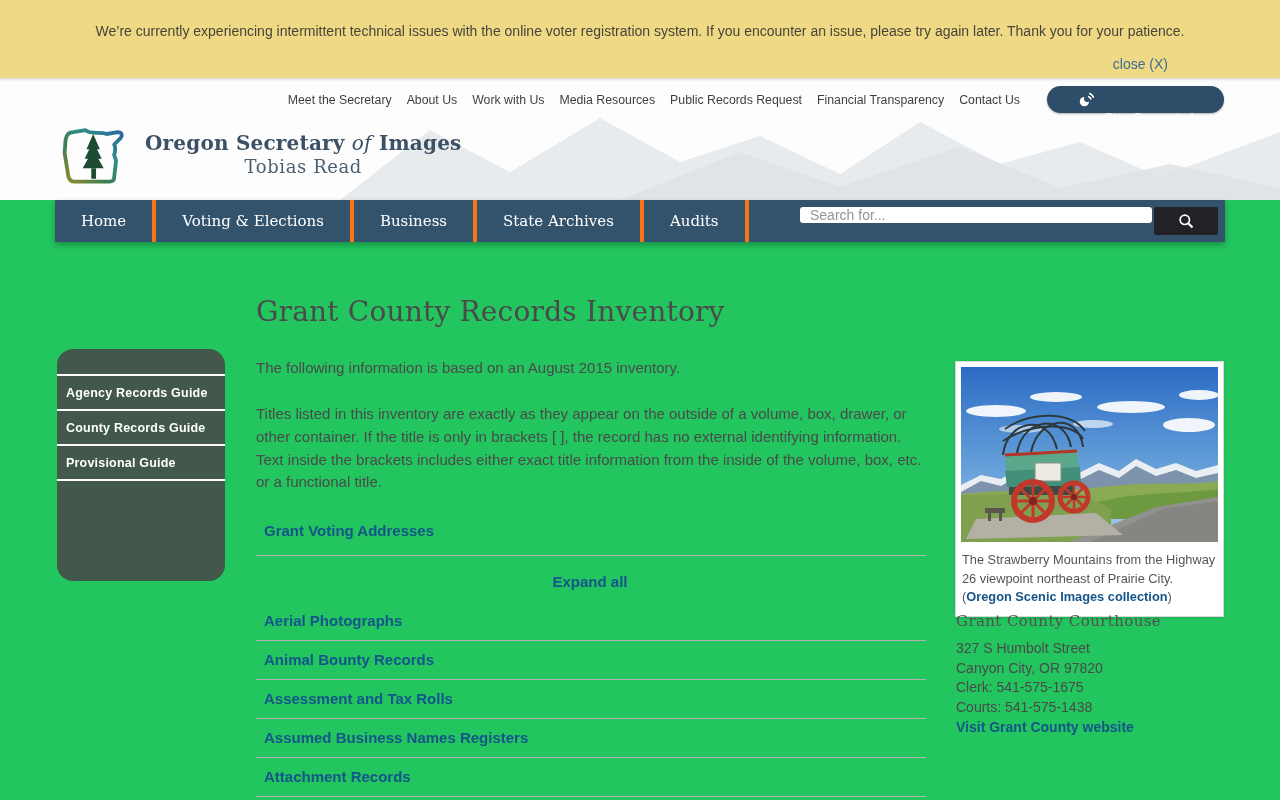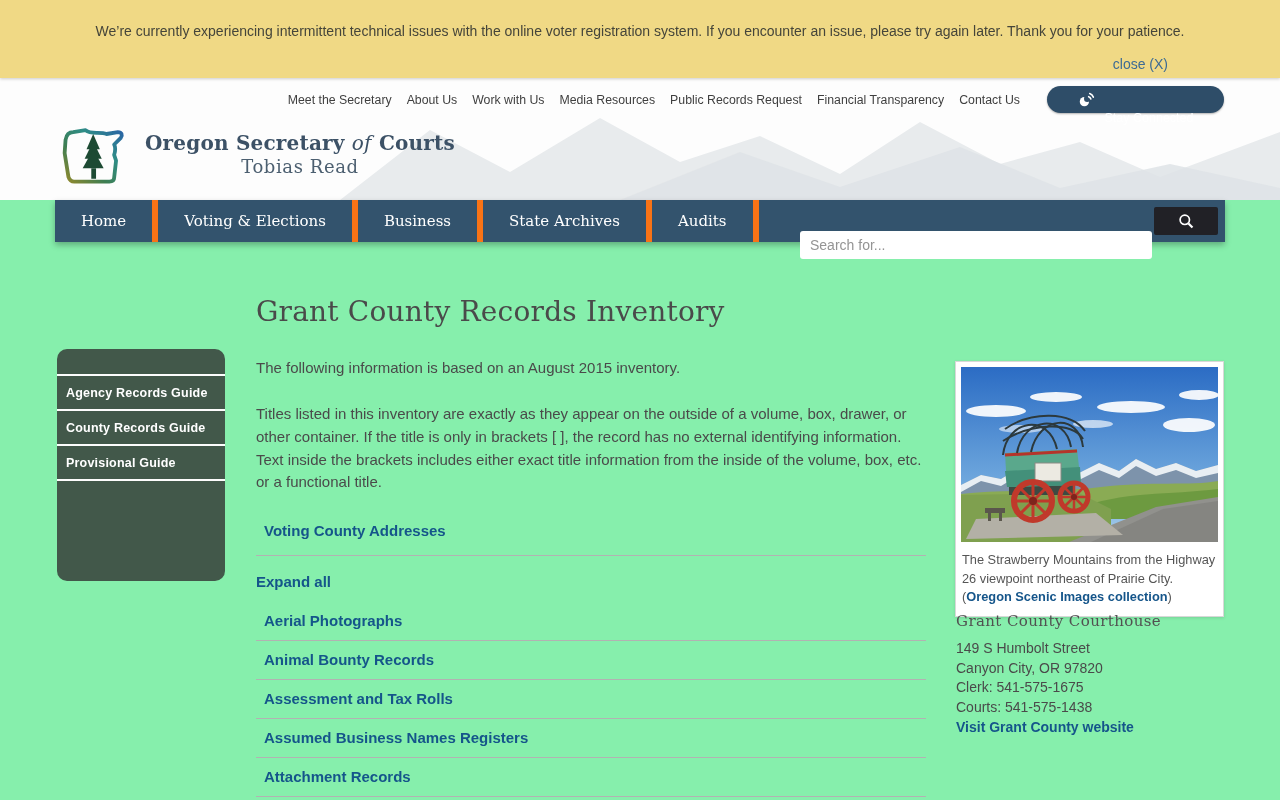--- a/index.html
+++ b/index.html
@@ -1,18 +1,18 @@
 <!DOCTYPE html>
 <html><head>
 <meta charset="utf-8">
 <style>
   * { margin:0; padding:0; box-sizing:border-box; }
   html,body { width:1280px; height:800px; }
   body { font-family:"Liberation Sans", sans-serif; background:#f4f4f5; }
-  .page { position:relative; width:1280px; height:800px; overflow:hidden; background:#86efac;padding-left:32px; }
+  .page { position:relative; width:1280px; height:800px; overflow:hidden; background:#22c55e;padding-left:32px; }
 
   
   .banner { position:absolute; top:0; left:0; width:1280px; height:78px;
             background:#f0d985; box-shadow:0 1px 3px rgba(0,0,0,.2); z-index:30; }
   .banner-msg { position:absolute; top:23px; left:0; width:100%; text-align:center;
                 font-size:14px; color:#45453a; }
   .banner-close { position:absolute; top:56px; right:112px; font-size:14px;
                   color:#3d6b94; text-decoration:none; cursor:pointer; }
 
   
@@ -30,51 +30,51 @@
   .logo-line1 { font-size:20px; font-weight:bold; color:#3c5166; letter-spacing:.2px; }
   .logo-line1 em { font-weight:normal; font-style:italic; }
   .logo-line2 { font-size:18px; color:#4c5f70; letter-spacing:.6px; margin-top:1px;text-align:center; }
 
   
   .navbar { position:absolute; top:200px; left:55px; width:1170px; height:42px;
             background:#33536d; display:flex; align-items:stretch;
             box-shadow:0 3px 6px rgba(0,0,0,.28); z-index:10; }
   .nav-item { display:flex; align-items:center; padding:0 26px;
               font-family:"DejaVu Serif", serif; font-size:15px; color:#fff;
-              text-decoration:none; border-right:6px solid #f97316; cursor:pointer; white-space:nowrap; }
+              text-decoration:none; border-right:4px solid #f97316; cursor:pointer; white-space:nowrap; }
   .search-wrap { position:absolute; right:7px; top:7px; display:flex; }
-  .search-input { width:352px; height:28px; border:none; border-radius:3px;
+  .search-input { width:352px; height:16px; border:none; border-radius:3px;
                   padding:0 10px; font-size:14px; color:#444; outline:none;
-                  font-family:"Liberation Sans", sans-serif;margin-top:24px; }
+                  font-family:"Liberation Sans", sans-serif; }
   .search-input::placeholder { color:#949494; }
   .search-btn { width:64px; height:28px; margin-left:2px; background:#212126;
                 border:none; border-radius:2px; display:flex; align-items:center;
                 justify-content:center; cursor:pointer; }
 
   
   .page-title { position:absolute; left:256px; top:295px;
                 font-family:"DejaVu Serif", serif; font-weight:500;
                 font-size:28px; color:#4a4a4a; letter-spacing:.2px; }
 
   .sidebar { position:absolute; left:57px; top:349px; width:168px;
-             background:#42584a; border-radius:10px; overflow:hidden; }
+             background:#42584a; border-radius:16px; overflow:hidden; }
   .sb-head { height:27px; border-bottom:2px solid #fdfdfd; }
   .sb-item { padding:10px 8px 9px 9px; font-size:12.5px; font-weight:bold; color:#fff;
              border-bottom:2px solid #fdfdfd; cursor:pointer; letter-spacing:.2px; }
   .sb-fill { height:100px; }
 
   .intro-1 { position:absolute; left:256px; top:359px; width:680px;
              font-size:15px; color:#4a4a4a; }
   .intro-2 { position:absolute; left:256px; top:403px; width:676px;
              font-size:15px; color:#4a4a4a; line-height:22.8px; }
 
   .records { position:absolute; left:256px; top:514px; width:670px; }
   .rec-first { padding:8px 8px 15px 8px; border-bottom:1px solid #b2b2b2; }
   .rec-link { font-size:15px; font-weight:bold; color:#15558a; text-decoration:none; cursor:pointer; }
-  .expand-row { text-align:left; padding:17px 2px 11px 0; }
+  .expand-row { text-align:center; padding:17px 2px 11px 0; }
   .rec-item { padding:10px 8px 10px 8px; border-bottom:1px solid #b2b2b2; }
   .rec-item.last { border-bottom:none; }
 
   
   .photo-card { position:absolute; left:955px; top:361px; width:269px;
                 background:#fff; border:1px solid #d8d8d8; padding:5px 5px 9px 5px;
                 box-shadow:0 1px 3px rgba(0,0,0,.12); }
   .photo-card svg { display:block; }
   .caption { margin-top:9px; padding:0 1px; font-size:12.8px; color:#555; line-height:18.5px; }
   .caption a { font-weight:bold; color:#15558a; text-decoration:none; cursor:pointer; }
@@ -135,21 +135,21 @@
         </defs>
         <path d="M9,18 C10,12 13,10 17,10 L30,8 C36,13 45,9 52,12 L64,10 C68,10 69,13 67,16 L60,23 C62,27 61,31 60,34 L62,40 L60,58 C60,61 58,62 55,62 L18,62 C15,62 13,60 12,57 L8,32 Z" fill="none" stroke="url(#orgrad)" stroke-width="4" stroke-linejoin="round"></path>
         <g fill="#1d4a33">
           <polygon points="38,12 31,28 45,28"></polygon>
           <polygon points="38,20 29,38 47,38"></polygon>
           <polygon points="38,28 27,48 49,48"></polygon>
           <rect x="36" y="48" width="5" height="11"></rect>
         </g>
       </svg>
       <div class="logo-text">
-        <div class="logo-line1"><span>Oregon Secretary</span> <em>of</em> <span>Courts</span></div>
+        <div class="logo-line1"><span>Oregon Secretary</span> <em>of</em> <span>Images</span></div>
         <div class="logo-line2">Tobias Read</div>
       </div>
     </div>
   </div>
 
   <div class="navbar">
     <a class="nav-item">Home</a>
     <a class="nav-item">Voting &amp; Elections</a>
     <a class="nav-item">Business</a>
     <a class="nav-item">State Archives</a>
@@ -173,21 +173,21 @@
     <div class="sb-item">County Records Guide</div>
     <div class="sb-item">Provisional Guide</div>
     <div class="sb-fill"></div>
   </div>
 
   <p class="intro-1">The following information is based on an August 2015 inventory.</p>
   <p class="intro-2">Titles listed in this inventory are exactly as they appear on the outside of a volume, box, drawer, or other container. If the title is only in brackets [ ], the record has no external identifying information. Text inside the brackets includes either exact title information from the inside of the volume, box, etc. or a functional title.</p>
 
   <div class="records">
     <div class="rec-first">
-      <a class="rec-link">Voting County Addresses</a>
+      <a class="rec-link">Grant Voting Addresses</a>
     </div>
     <div class="expand-row">
       <a class="rec-link">Expand all</a>
     </div>
     <div class="rec-item">
       <a class="rec-link">Aerial Photographs</a>
     </div>
     <div class="rec-item">
       <a class="rec-link">Animal Bounty Records</a>
     </div>
@@ -266,20 +266,20 @@
         <rect x="24" y="141" width="20" height="5" fill="#5a564c"></rect>
         <rect x="27" y="146" width="3" height="8" fill="#5a564c"></rect>
         <rect x="38" y="146" width="3" height="8" fill="#5a564c"></rect>
       </g>
     </svg>
     <p class="caption"><span>The Strawberry Mountains from the Highway 26 viewpoint northeast of Prairie City. (</span><a>Oregon Scenic Images collection</a><span>)</span></p>
   </div>
 
   <div class="courthouse">
     <h2 class="ch-heading">Grant County Courthouse</h2>
-    <div class="ch-line first">149 S Humbolt Street</div>
+    <div class="ch-line first">327 S Humbolt Street</div>
     <div class="ch-line">Canyon City, OR 97820</div>
     <div class="ch-line">Clerk: 541-575-1675</div>
     <div class="ch-line">Courts: 541-575-1438</div>
     <a class="ch-link">Visit Grant County website</a>
   </div>
 
 </div>
 
 </body></html>

